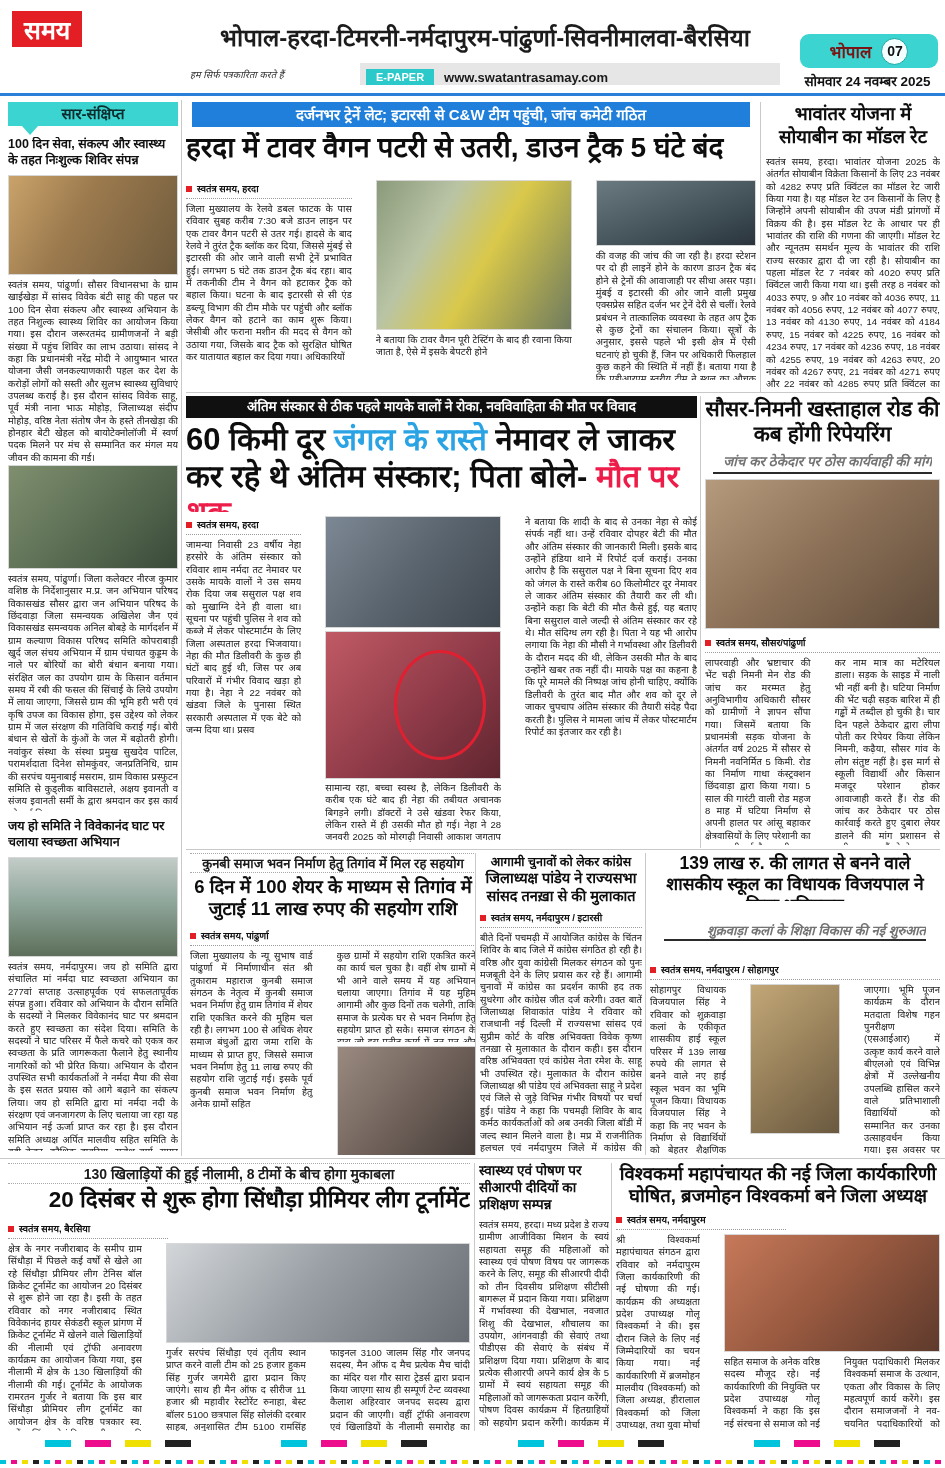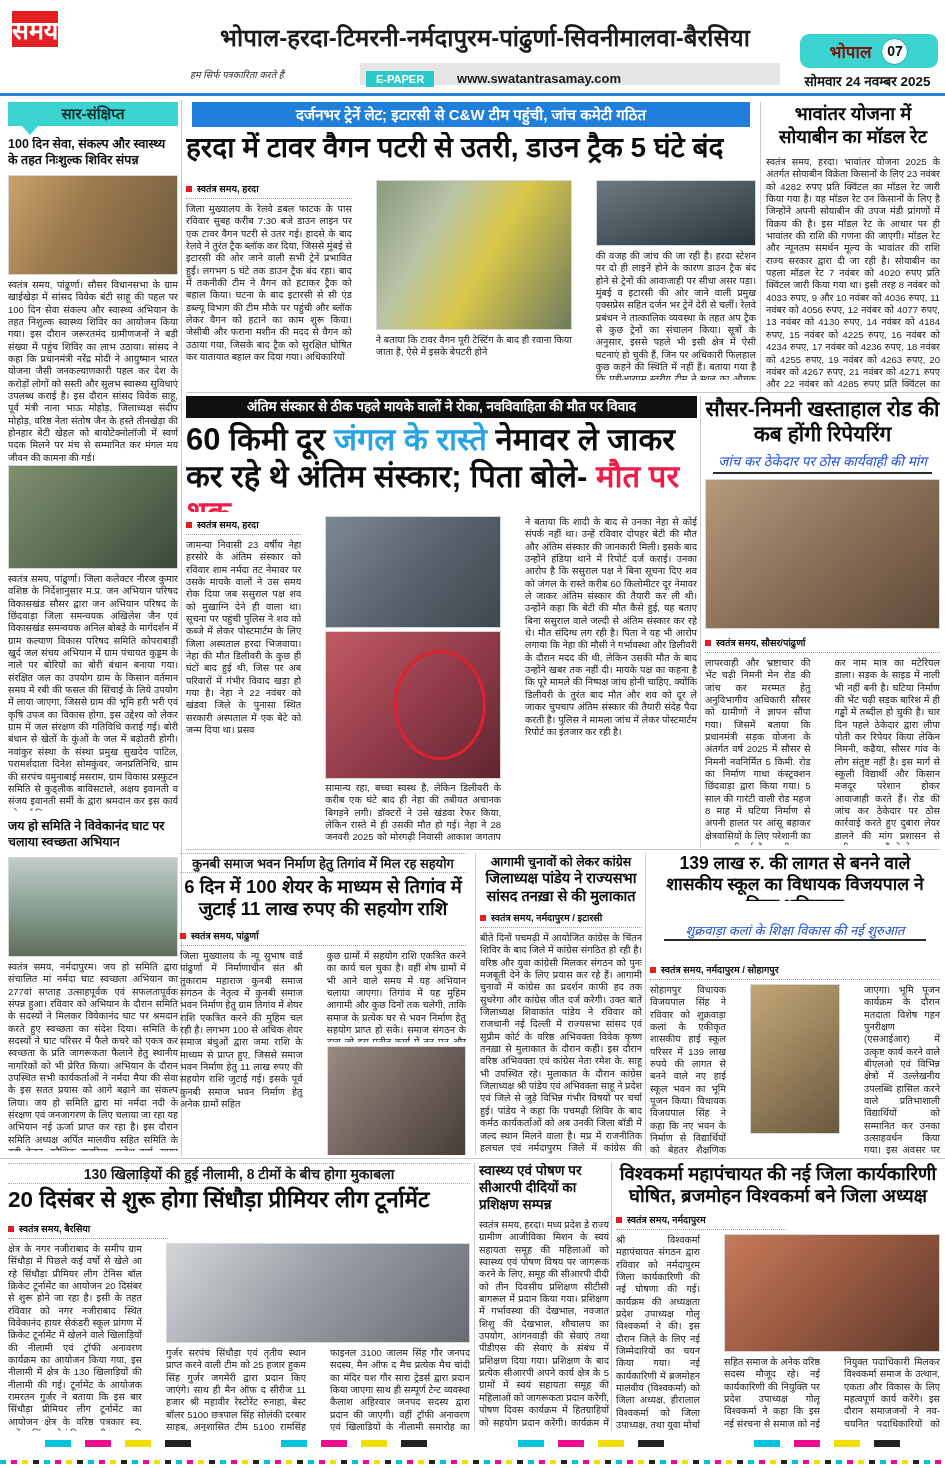--- a/index.html
+++ b/index.html
@@ -23,34 +23,34 @@
 .ph-wedding{background:linear-gradient(135deg,#c05a64 0%,#8f3a48 55%,#5f2630 100%)}
 .ph-office{background:linear-gradient(140deg,#b59a7d,#8a6f56 50%,#5f4b3a)}
 .ph-group{background:linear-gradient(130deg,#9a8a80,#6d5f58 55%,#453c38)}
 .ph-field{background:linear-gradient(140deg,#c2a777,#97805a 50%,#6a5940)}
 .ph-stage{background:linear-gradient(130deg,#d3d6d9,#9aa0a6 45%,#666c72)}
 .ph-meeting{background:linear-gradient(135deg,#c7795a,#96583f 50%,#5e3a2c)}
 .ring{position:absolute;border:3px solid #e02030;border-radius:50%;width:92px;height:110px;right:14px;top:18px}
 .vrule{position:absolute;width:1px;background:#c9c9c9}
 .hrule{position:absolute;height:1px;background:#c9c9c9}
 .logo-top{font-size:40px;font-weight:900;color:#E31E24;line-height:1;text-shadow:1px 1px 0 #7a0d0d;letter-spacing:-1px}
-.logo-bottom{background:#E31E24;color:#fff;font-size:25px;font-weight:900;text-align:center;padding:1px 0;margin-top:3px;display:inline-block}
+.logo-bottom{background:#E31E24;color:#fff;font-size:25px;font-weight:900;text-align:center;padding:1px 12px;margin-top:3px;display:inline-block}
 .regions{font-size:24px;font-weight:800;color:#1c1c1c;white-space:nowrap;overflow:hidden;text-align:center}
 .tagline{font-size:9.5px;color:#333;font-style:italic;white-space:nowrap;overflow:hidden}
-.graybar{background:#e6e6e6;display:flex;align-items:flex-start;gap:23px;padding:8px 6px}
+.graybar{background:#e6e6e6;display:flex;align-items:flex-end;gap:10px;padding:0 6px}
 .epaper{background:#2BC9C9;color:#fff;font-size:11px;font-weight:bold;padding:2px 10px}
 .website{font-size:13px;font-weight:bold;color:#1a1a1a}
 .bhopal-box{background:#3BD4D0;border-radius:9px;display:flex;align-items:center;justify-content:center;gap:10px}
 .bh-city{font-size:17px;font-weight:800;color:#7a1515}
 .bh-num{width:27px;height:27px;background:#f4ffff;border:1px solid #17a8a4;border-radius:50%;display:flex;align-items:center;justify-content:center;font-size:14px;font-weight:800;color:#111}
 .dateline{font-size:13.5px;font-weight:bold;color:#111;text-align:center;white-space:nowrap}
 .sb-band{background:#3BD4D0;color:#0b2b2d;font-size:15px;font-weight:800;text-align:center;line-height:24px}
 .tri{width:0;height:0;border-left:8px solid transparent;border-right:8px solid transparent;border-top:9px solid #3BD4D0;margin-left:14px}
 .sb-h{font-size:12.5px;font-weight:800;color:#101010;line-height:1.25;overflow:hidden}
-.subhead{font-weight:400;font-style:italic;color:#1d4ed8;text-align:center;border-bottom:2px solid #2b2b2b;overflow:hidden;white-space:nowrap}
+.subhead{font-weight:700;font-style:italic;color:#737373;text-align:right;border-bottom:2px solid #2b2b2b;overflow:hidden;white-space:nowrap}
 .regmarks{display:flex;justify-content:space-around;align-items:center}
 .rg{display:flex;gap:14px}
 .rg i{width:26px;height:7px;display:inline-block}
 .rg .c{background:#00c4dc}.rg .m{background:#ec0c8c}.rg .y{background:#f0e000}.rg .k{background:#222}
 .dotline{background:repeating-linear-gradient(90deg,#00c4dc 0 6px,#fff 6px 11px,#ec0c8c 11px 17px,#fff 17px 22px,#f0e000 22px 28px,#fff 28px 33px,#222 33px 39px,#fff 39px 44px)}
 .row{display:flex;gap:24px}
 </style>
 </head>
 <body>
 
@@ -148,21 +148,21 @@
         <span class="sq"></span>
         <span>स्वतंत्र समय, सौसर/पांढुर्णा</span>
       </div>
     <div class="row">
       <div class="bt" style="width:112px;height:188px">लापरवाही और भ्रष्टाचार की भेंट चढ़ी निमनी मेन रोड की जांच कर मरम्मत हेतु अनुविभागीय अधिकारी सौसर को ग्रामीणों ने ज्ञापन सौंपा गया। जिसमें बताया कि प्रधानमंत्री सड़क योजना के अंतर्गत वर्ष 2025 में सौसर से निमनी नवनिर्मित 5 किमी. रोड का निर्माण गाधा कंस्ट्रक्शन छिंदवाड़ा द्वारा किया गया। 5 साल की गारंटी वाली रोड महज 8 माह में घटिया निर्माण से अपनी हालत पर आंसू बहाकर क्षेत्रवासियों के लिए परेशानी का सबब बनी हुई है। डाबरीकरण, सीसी और पुलिया निर्माण में बड़े पैमाने पर तय मापदंडों को दरकिनार</div>
       <div class="bt" style="width:112px;height:188px">कर नाम मात्र का मटेरियल डाला। सड़क के साइड में नाली भी नहीं बनी है। घटिया निर्माण की भेंट चढ़ी सड़क बारिश में ही गड्ढों में तब्दील हो चुकी है। चार दिन पहले ठेकेदार द्वारा लीपा पोती कर रिपेयर किया लेकिन निमनी, कढ़ैया, सौसर गांव के लोग संतुष्ट नहीं है। इस मार्ग से स्कूली विद्यार्थी और किसान मजदूर परेशान होकर आवाजाही करते हैं। रोड की जांच कर ठेकेदार पर ठोस कार्रवाई करते हुए दुबारा लेयर डालने की मांग प्रशासन से रखी। ज्ञापन सौंपने के अवसर पर वर्षा विश्राम भोयर, मारोती करोकर, विश्राम भोसर, राजा बोडे, हेमराज सोनेकर, रितिक चौधरी, सुनील भोंगड़े, शिव पिंपलकर आदि उपस्थित थे।</div>
     </div>
   </div>
   <div class="hrule" style="left:186px;top:849px;width:754px"></div>
 
-  <div class="abs" style="left:180px;top:853px;width:286px;height:302px;overflow:hidden">
+  <div class="abs" style="left:190px;top:853px;width:286px;height:302px;overflow:hidden">
     <div class="kicker-plain">कुनबी समाज भवन निर्माण हेतु तिगांव में मिल रह सहयोग</div>
     <div class="hd" style="font-size:18.5px;line-height:1.2;text-align:center;height:48px;margin:3px 0">6 दिन में 100 शेयर के माध्यम से तिगांव में जुटाई 11 लाख रुपए की सहयोग राशि</div>
     <div class="byline">
         <span class="sq"></span>
         <span>स्वतंत्र समय, पांढुर्णा</span>
       </div>
     <div class="row">
       <div class="bt" style="width:130px;height:212px">जिला मुख्यालय के न्यू सुभाष वार्ड पांढुर्णा में निर्माणाधीन संत श्री तुकाराम महाराज कुनबी समाज संगठन के नेतृत्व में कुनबी समाज भवन निर्माण हेतु ग्राम तिगांव में शेयर राशि एकत्रित करने की मुहिम चल रही है। लगभग 100 से अधिक शेयर समाज बंधुओं द्वारा जमा राशि के माध्यम से प्राप्त हुए, जिससे समाज भवन निर्माण हेतु 11 लाख रुपए की सहयोग राशि जुटाई गई। इसके पूर्व कुनबी समाज भवन निर्माण हेतु अनेक ग्रामों सहित</div>
       <div style="width:148px">
         <div class="bt" style="height:92px">कुछ ग्रामों में सहयोग राशि एकत्रित करने का कार्य चल चुका है। वहीं शेष ग्रामों में भी आने वाले समय में यह अभियान चलाया जाएगा। तिगांव में यह मुहिम आगामी और कुछ दिनों तक चलेगी, ताकि समाज के प्रत्येक घर से भवन निर्माण हेतु सहयोग प्राप्त हो सके। समाज संगठन के द्वारा जो इस पुनीत कार्य में तन मन और धन से सहयोग कर रहे हैं उनका आभार जताया गया। साथ ही जिन समाज बंधुओं को कुनबी समाज भवन निर्माण हेतु अपना सहयोग करना है वे समाज और संगठन के पदाधिकारियों व सक्रिय सदस्यों से संपर्क कर सकते हैं।</div>
@@ -193,21 +193,21 @@
     <div class="row">
       <div class="bt" style="width:88px;height:208px">सोहागपुर विधायक विजयपाल सिंह ने रविवार को शुक्रवाड़ा कलां के एकीकृत शासकीय हाई स्कूल परिसर में 139 लाख रुपये की लागत से बनने वाले नए हाई स्कूल भवन का भूमि पूजन किया। विधायक विजयपाल सिंह ने कहा कि नए भवन के निर्माण से विद्यार्थियों को बेहतर शैक्षणिक सुविधाएं प्राप्त होंगी। हाई स्कूल भवन निर्माण से गांव के विद्यार्थियों को सुविधा प्रदान होगी। गांव से बाहर जाकर पढ़ना नहीं पड़ेगा। शाला के विद्यार्थियों के लिए खेल मैदान की सुविधा भी दी जाएगी।</div>
       <div class="ph ph-field" style="width:104px;height:150px"></div>
       <div class="bt" style="width:88px;height:208px">जाएगा। भूमि पूजन कार्यक्रम के दौरान मतदाता विशेष गहन पुनरीक्षण (एसआईआर) में उत्कृष्ट कार्य करने वाले बीएलओ एवं विभिन्न क्षेत्रों में उल्लेखनीय उपलब्धि हासिल करने वाले प्रतिभाशाली विद्यार्थियों को सम्मानित कर उनका उत्साहवर्धन किया गया। इस अवसर पर SIR का गणना पत्रक फॉर्म भरवाए जाने की प्रक्रिया भी संपादित की गई। इस अवसर पर जनपद अध्यक्ष श्रीमती सावित्री बाई परनामे, भाजपा जिला महामंत्री कुंवर यादव, जनपद उपाध्यक्ष डालचंद यादव, जिला पंचायत सदस्य उमेश यादव, मंडल अध्यक्ष आर्ये विपिन यादव, शिक्षकगण एवं ग्रामवासी मौजूद रहे।</div>
     </div>
   </div>
   <div class="hrule" style="left:0;top:1158px;width:945px"></div>
 
   <div class="abs" style="left:8px;top:1163px;width:462px;height:268px;overflow:hidden">
     <div class="kicker-plain" style="font-size:14px">130 खिलाड़ियों की हुई नीलामी, 8 टीमों के बीच होगा मुकाबला</div>
-    <div class="hd" style="font-size:22.5px;line-height:1.2;text-align:left;height:32px;white-space:nowrap;margin:2px 0">20 दिसंबर से शुरू होगा सिंधौड़ा प्रीमियर लीग टूर्नामेंट</div>
+    <div class="hd" style="font-size:22.5px;line-height:1.2;text-align:right;height:32px;white-space:nowrap;margin:2px 0">20 दिसंबर से शुरू होगा सिंधौड़ा प्रीमियर लीग टूर्नामेंट</div>
     <div class="byline" style="width:160px">
         <span class="sq"></span>
         <span>स्वतंत्र समय, बैरसिया</span>
       </div>
     <div class="row">
       <div class="bt" style="width:150px;height:194px">क्षेत्र के नगर नजीराबाद के समीप ग्राम सिंधौड़ा में पिछले कई वर्षों से खेले आ रहे सिंधौड़ा प्रीमियर लीग टेनिस बॉल क्रिकेट टूर्नामेंट का आयोजन 20 दिसंबर से शुरू होने जा रहा है। इसी के तहत रविवार को नगर नजीराबाद स्थित विवेकानंद हायर सेकंडरी स्कूल प्रांगण में क्रिकेट टूर्नामेंट में खेलने वाले खिलाड़ियों की नीलामी एवं ट्रॉफी अनावरण कार्यक्रम का आयोजन किया गया, इस नीलामी में क्षेत्र के 130 खिलाड़ियों की नीलामी की गई। टूर्नामेंट के आयोजक रामरतन गुर्जर ने बताया कि इस बार सिंधौड़ा प्रीमियर लीग टूर्नामेंट का आयोजन क्षेत्र के वरिष्ठ पत्रकार स्व. गजेंद्र सिंह सोलंकी भमजी बना की स्मृति में भव्य रूप से किया जाएगा जिसमें 8 टीम भाग ले रही हैं। वहीं इस आयोजन में प्रथम पुरस्कार 71 हजार आलोक सिंह सोलंकी पिंटू बना एवं जितेंद्र श्रीवास्तव द्वारा प्रदान किए जाएंगे, वहीं द्वितीय स्थान प्राप्त करने वाली टीम को 51 हजार श्रीमती सुमन रामरतन</div>
       <div style="width:304px">
         <div class="ph ph-stage" style="height:100px"></div>
         <div class="row" style="margin-top:4px">
           <div class="bt" style="width:148px;height:90px">गुर्जर सरपंच सिंधौड़ा एवं तृतीय स्थान प्राप्त करने वाली टीम को 25 हजार हुकम सिंह गुर्जर जगमेरी द्वारा प्रदान किए जाएंगे। साथ ही मैन ऑफ द सीरीज 11 हजार श्री महावीर रेस्टोरेंट रुनाहा, बेस्ट बॉलर 5100 छत्रपाल सिंह सोलंकी दरबार साहब, अनुशासित टीम 5100 रामसिंह चावड़ा, बेस्ट बैट्समैन 5100 विजेंद्र गुर्जर शिक्षक, बेस्ट कीपर 3100 राजू नामदेव रुनाहा, बेस्ट कैच 3100 लोटस पब्लिक स्कूल, मैन ऑफ द मैच</div>

